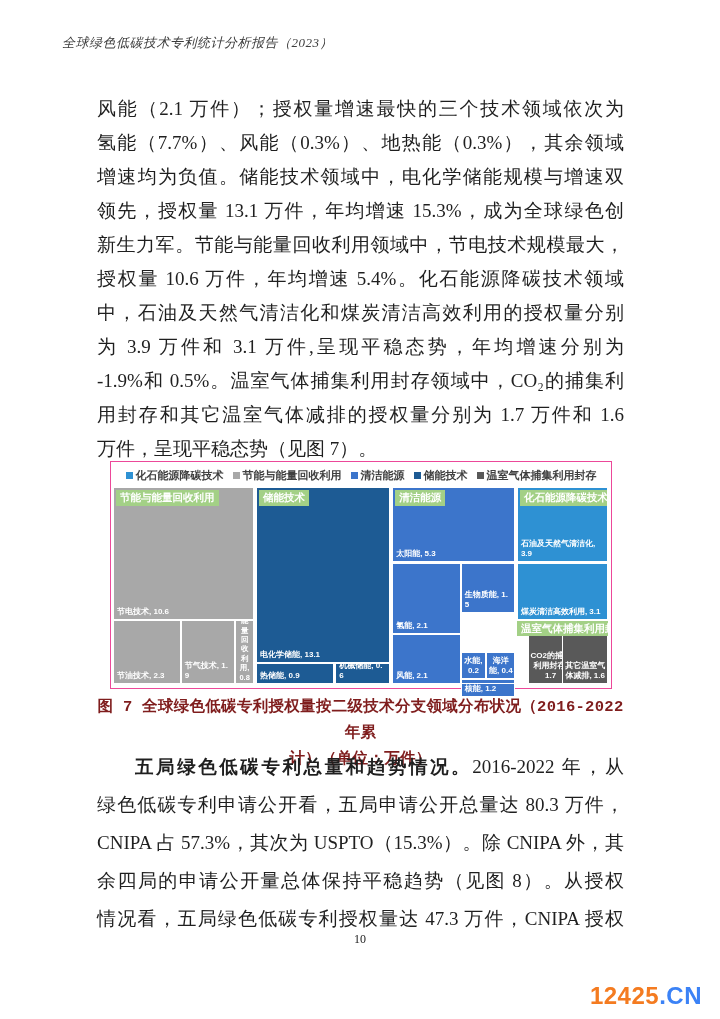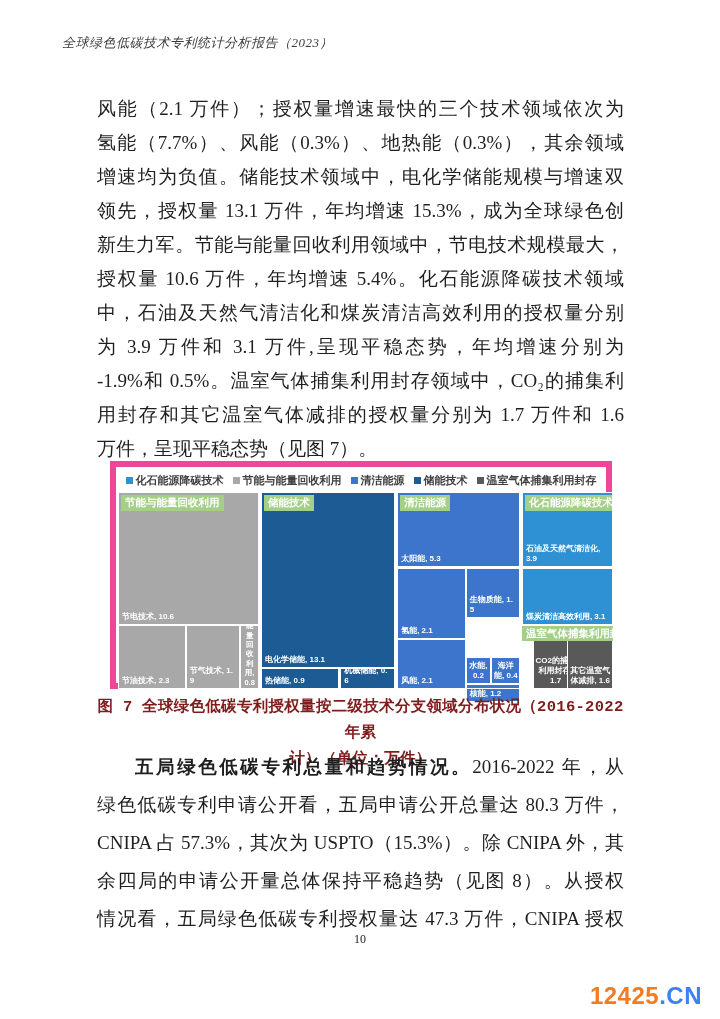--- a/index.html
+++ b/index.html
@@ -25,21 +25,21 @@
   .p1 .tline { line-height: 34px; text-align: justify; text-align-last: justify; }
   .p1 .tline:last-child { text-align-last: left; }
   .p2 { top: 748px; }
   .p2 .tline { line-height: 38px; text-align: justify; text-align-last: justify; }
   .p2 .firstline { line-height: 38px; text-align: justify; text-align-last: justify; text-indent: 38px; }
   .p2 .lead { font-weight: 700; font-family: Liberation Sans, sans-serif; font-size: 18.5px; }
 
   
   .chart-box {
     position: absolute; left: 110px; top: 461px; width: 502px; height: 228px;
-    border: 6px solid #ec4899; background: #ffffff;
+    border: 1px solid #ec4899; background: #ffffff;
     font-family: "Liberation Sans", "DejaVu Sans", sans-serif;
   }
   .legend {
     position: absolute; left: 0; top: 3px; width: 100%; height: 20px;
     display: flex; justify-content: center; align-items: center; gap: 9px;
     font-size: 11px; font-weight: 700; color: #404040; white-space: nowrap;
   }
   .legend-item { display: flex; align-items: center; gap: 3px; }
   .legend-swatch { width: 7px; height: 7px; display: inline-block; }
 

